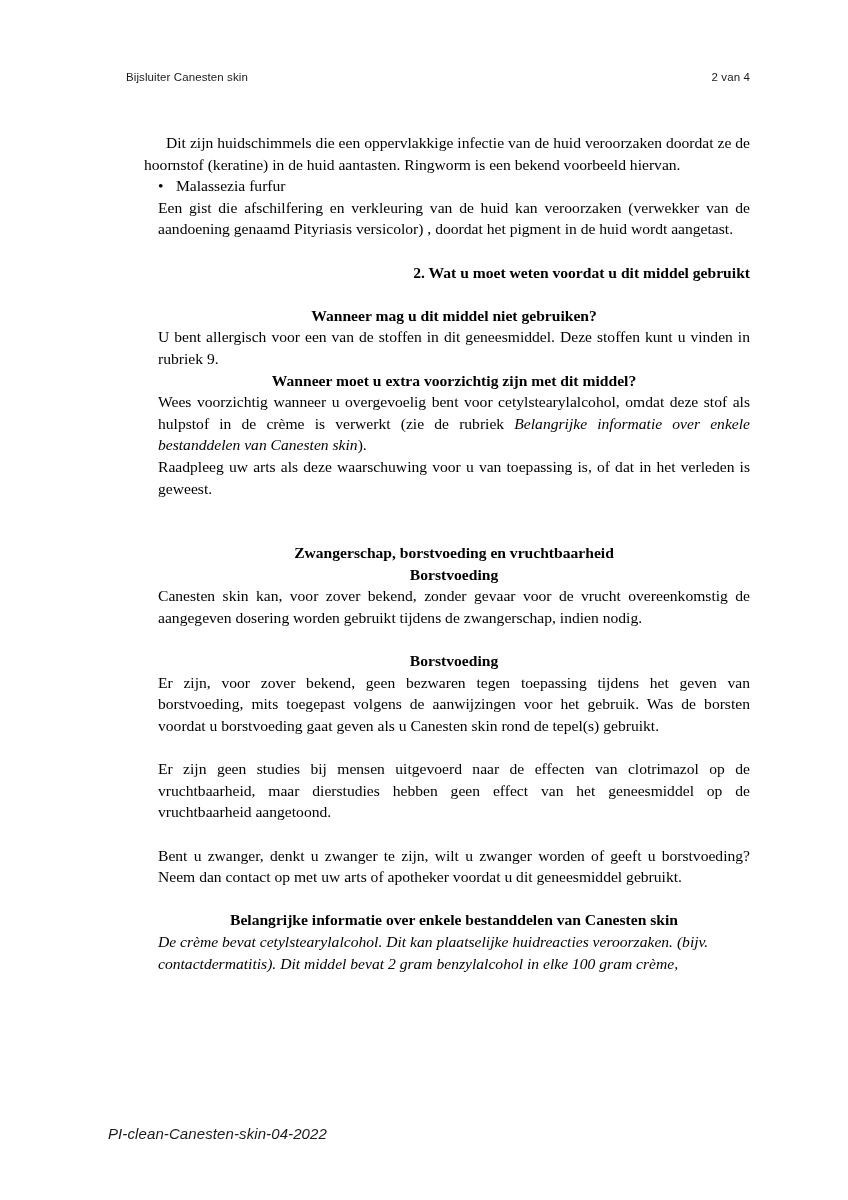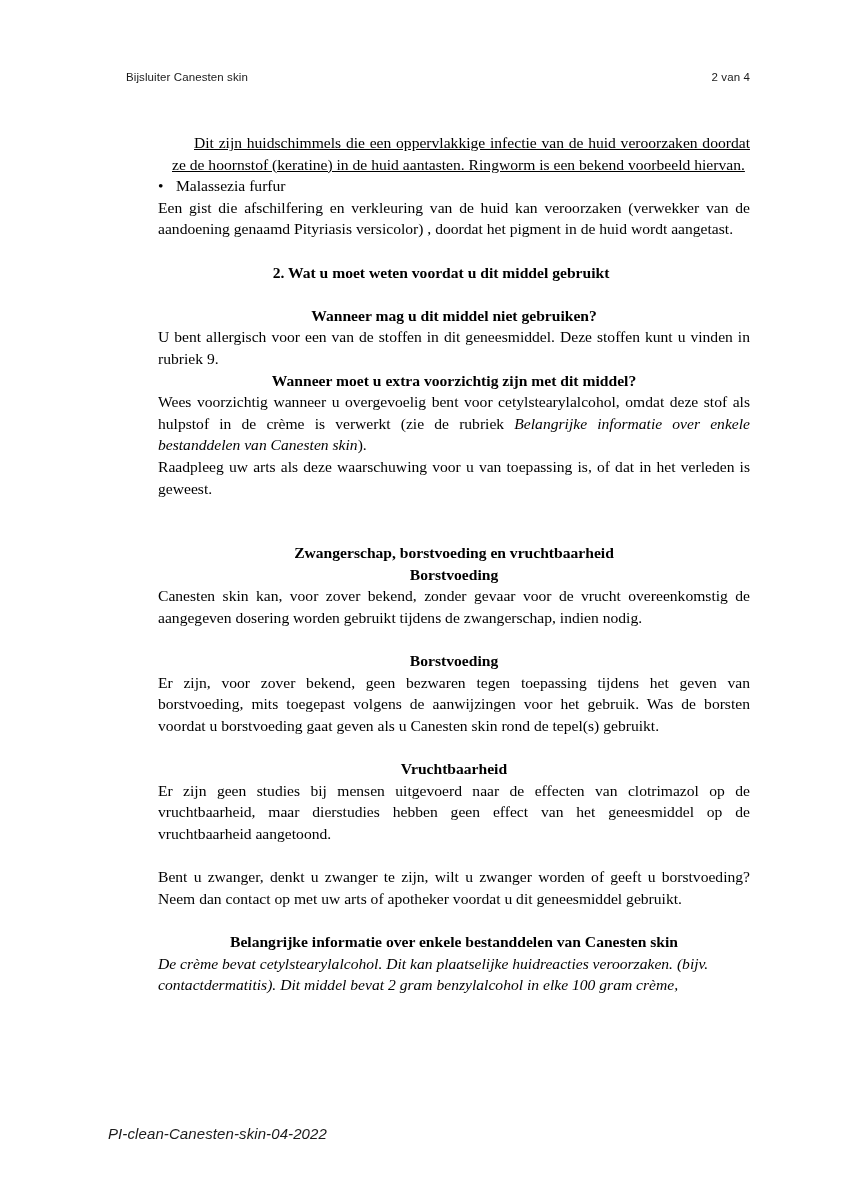--- a/index.html
+++ b/index.html
@@ -59,23 +59,22 @@
     text-justify: inter-word;
     hyphens: none;
   }
 
   
   .indent {
     margin-left: 26px;
   }
 
   .first-para {
-    margin-left: 40px;
+    margin-left: 12px;
     text-indent: 22px;
-    text-decoration: underline;
   }
 
   .flush {
     margin-left: 26px;
     text-align: left;
     font-style: italic;
   }
 
   .blank-line {
     height: 21.6px;
@@ -97,21 +96,21 @@
     position: absolute;
     left: 0px;
     top: 0;
     line-height: 21.6px;
   }
 
   
   .section-heading {
     font-weight: bold;
     margin-left: 0px;
-    text-align: center;
+    text-align: right;
   }
   .sub-heading {
     font-weight: bold;
     margin-left: 26px;
     text-align: center;
   }
 
   em, .ital {
     font-style: italic;
   }
@@ -176,21 +175,20 @@
     <p class="sub-heading">Borstvoeding</p>
     <p class="indent">Canesten skin kan, voor zover bekend, zonder gevaar voor de vrucht overeenkomstig de aangegeven dosering worden gebruikt tijdens de zwangerschap, indien nodig.</p>
 
     <div class="blank-line"></div>
 
     <p class="sub-heading">Borstvoeding</p>
     <p class="indent">Er zijn, voor zover bekend, geen bezwaren tegen toepassing tijdens het geven van borstvoeding, mits toegepast volgens de aanwijzingen voor het gebruik. Was de borsten voordat u borstvoeding gaat geven als u Canesten skin rond de tepel(s) gebruikt.</p>
 
     <div class="blank-line"></div>
 
-    <p class="sub-heading">Vruchtbaarheid</p>
     <p class="indent">Er zijn geen studies bij mensen uitgevoerd naar de effecten van clotrimazol op de vruchtbaarheid, maar dierstudies hebben geen effect van het geneesmiddel op de vruchtbaarheid aangetoond.</p>
 
     <div class="blank-line"></div>
 
     <p class="indent">Bent u zwanger, denkt u zwanger te zijn, wilt u zwanger worden of geeft u borstvoeding? Neem dan contact op met uw arts of apotheker voordat u dit geneesmiddel gebruikt.</p>
 
     <div class="blank-line"></div>
 
     <p class="sub-heading">Belangrijke informatie over enkele bestanddelen van Canesten skin</p>
     <p class="indent flush">De crème bevat cetylstearylalcohol. Dit kan plaatselijke huidreacties veroorzaken. (bijv. contactdermatitis).  Dit middel bevat 2 gram benzylalcohol in elke 100 gram crème,</p>

